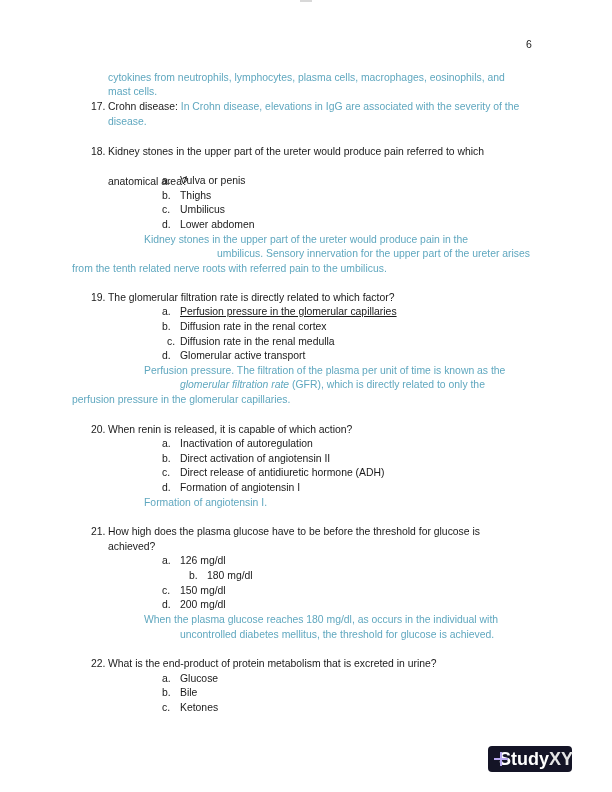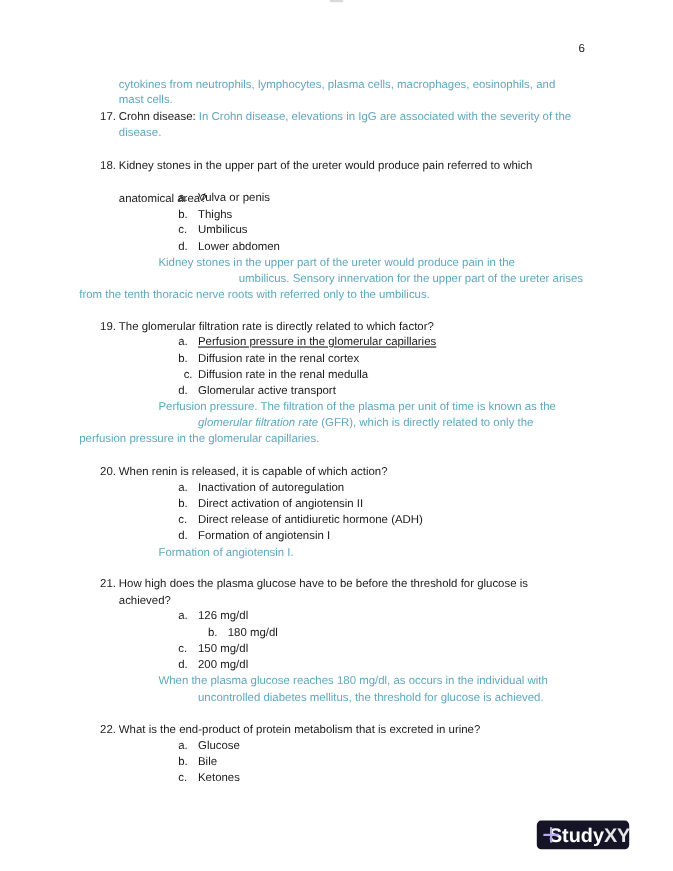--- a/index.html
+++ b/index.html
@@ -45,21 +45,21 @@
 <div class="line q" style="left:91px; top:145px;">
   <span class="num">18.</span><span>Kidney stones in the upper part of the ureter would produce pain referred to which</span>
 </div>
 <div class="line q" style="left:108px; top:159px;margin-top:16px;">anatomical area?</div>
 <div class="line q" style="left:162px; top:174px;"><span class="opt-letter">a.</span><span>Vulva or penis</span></div>
 <div class="line q" style="left:162px; top:189px;"><span class="opt-letter">b.</span><span>Thighs</span></div>
 <div class="line q" style="left:162px; top:203px;"><span class="opt-letter">c.</span><span>Umbilicus</span></div>
 <div class="line q" style="left:162px; top:218px;"><span class="opt-letter">d.</span><span>Lower abdomen</span></div>
 <div class="line ans" style="left:144px; top:233px;">Kidney stones in the upper part of the ureter would produce pain in the</div>
 <div class="line ans" style="left:180px; top:247px;margin-left:37px;">umbilicus. Sensory innervation for the upper part of the ureter arises</div>
-<div class="line ans" style="left:72px; top:262px;">from the tenth thoracic nerve roots with referred only to the umbilicus.</div>
+<div class="line ans" style="left:72px; top:262px;">from the tenth related nerve roots with referred pain to the umbilicus.</div>
 
 <div class="line q" style="left:91px; top:291px;">
   <span class="num">19.</span><span>The glomerular filtration rate is directly related to which factor?</span>
 </div>
 <div class="line q" style="left:162px; top:305px;text-decoration:underline;"><span class="opt-letter">a.</span><span>Perfusion pressure in the glomerular capillaries</span></div>
 <div class="line q" style="left:162px; top:320px;"><span class="opt-letter">b.</span><span>Diffusion rate in the renal cortex</span></div>
 <div class="line q" style="left:162px; top:335px;text-align:center;"><span class="opt-letter">c.</span><span>Diffusion rate in the renal medulla</span></div>
 <div class="line q" style="left:162px; top:349px;"><span class="opt-letter">d.</span><span>Glomerular active transport</span></div>
 <div class="line ans" style="left:144px; top:364px;">Perfusion pressure. The filtration of the plasma per unit of time is known as the</div>
 <div class="line ans" style="left:180px; top:378px;"><em>glomerular filtration rate</em><span> (GFR), which is directly related to only the</span></div>

